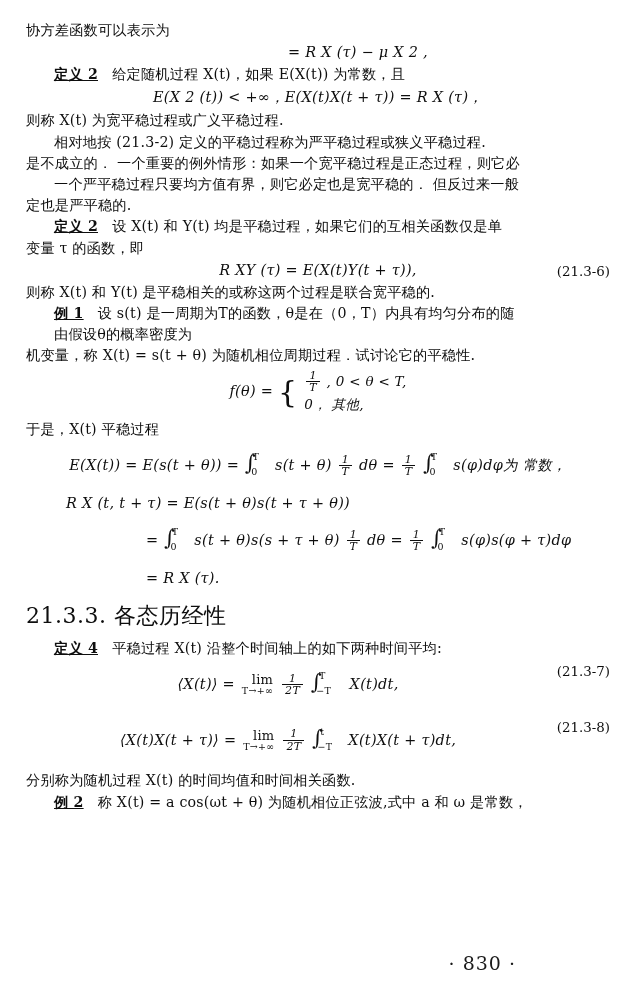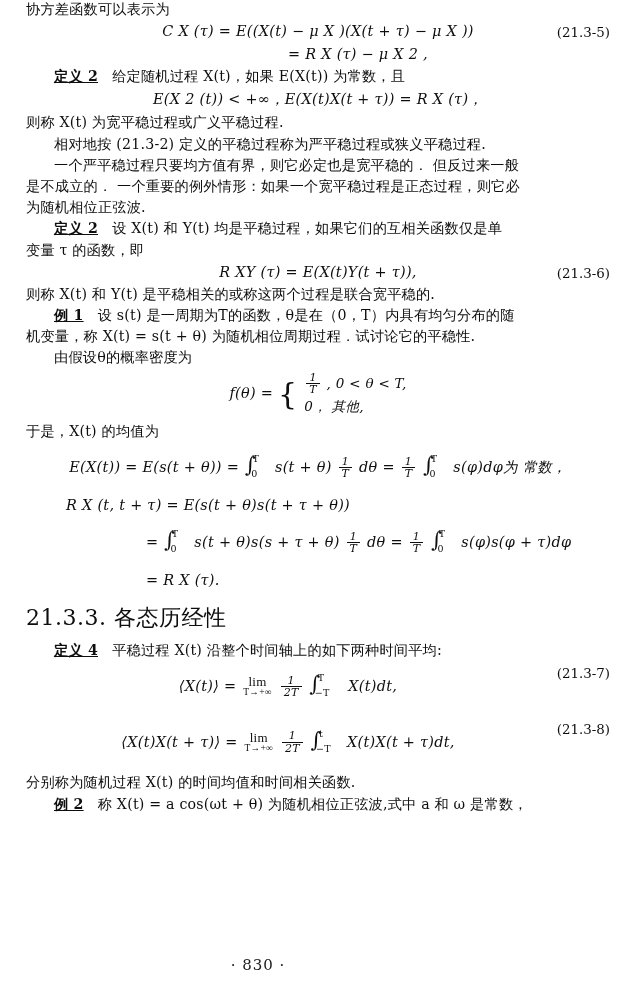--- a/index.html
+++ b/index.html
@@ -13,21 +13,21 @@
     font-family: "DejaVu Serif", "Liberation Serif", serif;
     color: #1a1a1a;
     position: relative;
     overflow: hidden;
   }
   .page {
     position: absolute;
     top: 0; left: 0;
     width: 640px;
     height: 936px;
-    padding: 2px 30px 0 26px;
+    padding: 23px 30px 0 26px;
     box-sizing: border-box;
     filter: contrast(1.12);
   }
   .line {
     font-size: 14.2px;
     line-height: 1.0;
     margin: 0 0 7px 0;
     letter-spacing: 0.2px;
   }
   .indent { text-indent: 28px; }
@@ -91,110 +91,105 @@
     font-size: 21px;
     vertical-align: middle;
     font-style: normal;
     line-height: 0.7;
     position: relative;
     margin: 13px 1px;
     text-align: right;
   }
   .lim {
     display: inline-block;
-    text-align: center;
+    text-align: right;
     font-size: 13px;
     line-height: 1.0;
     vertical-align: middle;
     font-style: normal;
     margin: 0 2px;
-    font-family: Liberation Serif, serif;
   }
   .lim .sub { display: block; font-size: 9.5px; }
   .sup { font-size: 9.5px; vertical-align: super; }
   .sub { font-size: 9.5px; vertical-align: sub; }
   .footer {
     position: absolute;
     bottom: 14px;
     left: 0;
     width: 516px;
-    text-align: center;
-    font-size: 15px;
+    text-align: right;
+    font-size: 19px;
     letter-spacing: 1px;
   }
 </style>
 </head>
 <body>
 
 <div class="page">
 
   <p class="line">协方差函数可以表示为</p>
 
   <div class="eq-row">
-    <div class="eq-body">C X (τ) = E((X(t) − μ X )(X(t + τ) − μ X ))</div>
-    <div class="eq-num">(21.3-5)</div>
-  </div>
-  <div class="eq-row">
     <div class="eq-body" style="padding-left:80px">= R X (τ) − μ X 2 ,</div>
   </div>
 
   <p class="line indent">
     <span class="term">定义 2</span>
     &nbsp;&nbsp;<span>给定随机过程 X(t)，如果 E(X(t)) 为常数，且</span>
   </p>
 
   <div class="eq-row">
     <div class="eq-body">E(X 2 (t)) &lt; +∞，E(X(t)X(t + τ)) = R X (τ)，</div>
   </div>
 
   <p class="line">则称 X(t) 为宽平稳过程或广义平稳过程.</p>
   <p class="line indent">相对地按 (21.3-2) 定义的平稳过程称为严平稳过程或狭义平稳过程.</p>
+  <p class="line">是不成立的． 一个重要的例外情形：如果一个宽平稳过程是正态过程，则它必</p>
   <p class="line indent">一个严平稳过程只要均方值有界，则它必定也是宽平稳的． 但反过来一般</p>
-  <p class="line">是不成立的． 一个重要的例外情形：如果一个宽平稳过程是正态过程，则它必</p>
-  <p class="line">为随机相位正弦波.</p>
+  <p class="line">定也是严平稳的.</p>
 
   <p class="line indent">
     <span class="term">定义 2</span>
     &nbsp;&nbsp;<span>设 X(t) 和 Y(t) 均是平稳过程，如果它们的互相关函数仅是单</span>
   </p>
   <p class="line">变量 τ 的函数，即</p>
 
   <div class="eq-row">
     <div class="eq-body">R XY (τ) = E(X(t)Y(t + τ)),</div>
     <div class="eq-num">(21.3-6)</div>
   </div>
 
   <p class="line">则称 X(t) 和 Y(t) 是平稳相关的或称这两个过程是联合宽平稳的.</p>
 
   <p class="line indent">
     <span class="term">例 1</span>
     &nbsp;&nbsp;<span>设 s(t) 是一周期为T的函数，θ是在（0，T）内具有均匀分布的随</span>
   </p>
+  <p class="line indent">由假设θ的概率密度为</p>
+
   <p class="line">机变量，称 X(t) = s(t + θ) 为随机相位周期过程．试讨论它的平稳性.</p>
-
-  <p class="line indent">由假设θ的概率密度为</p>
 
   <div class="eq-row" style="min-height:46px">
     <div class="eq-body">
       <span>f(θ) =</span>
       <span class="brace">{</span>
       <span class="cases">
         <span style="display:block;">
           <span class="frac">
             <span class="num">1</span>
             <span class="den">T</span>
           </span>
           <span>, 0 &lt; θ &lt; T,</span>
         </span>
         <span style="display:block;">0，  其他,</span>
       </span>
     </div>
   </div>
 
-  <p class="line">于是，X(t) 的均值为</p>
+  <p class="line">于是，X(t) 平稳过程</p>
 
   <div class="eq-row" style="min-height:30px">
     <div class="eq-body">
       <span>E(X(t)) = E(s(t + θ)) =</span>
       <span class="intg">∫<span class="sub" style="position:relative;left:-5px;">0</span><span class="sup" style="position:relative;left:-10px;top:-2px;">T</span></span>
       <span>s(t + θ)</span>
       <span class="frac">
         <span class="num">1</span>
         <span class="den">T</span>
       </span>

